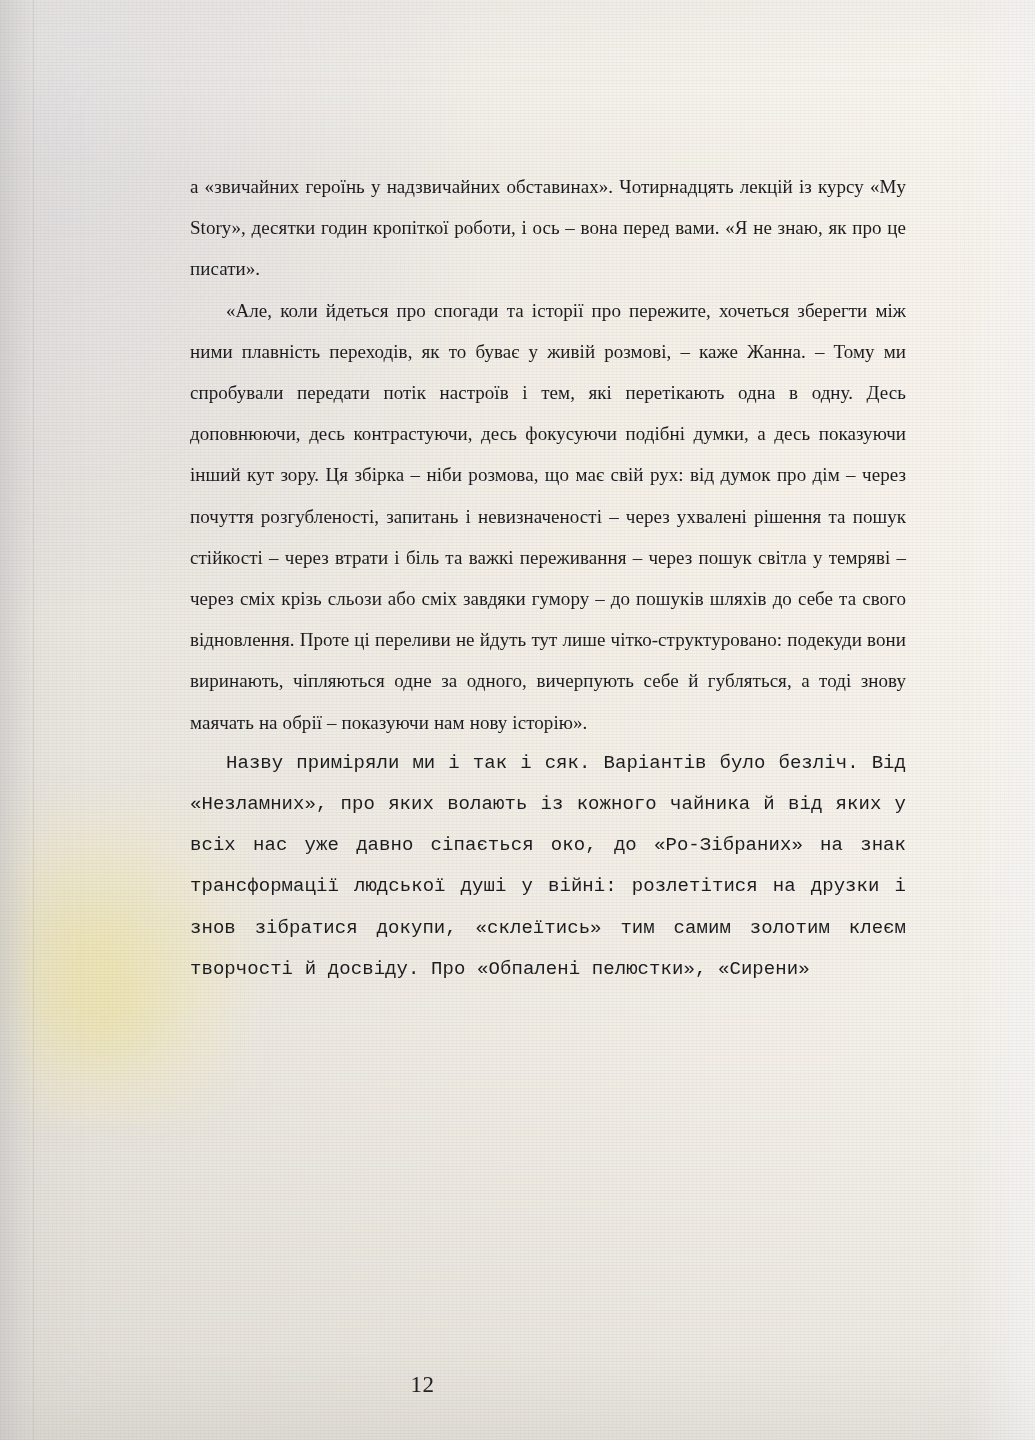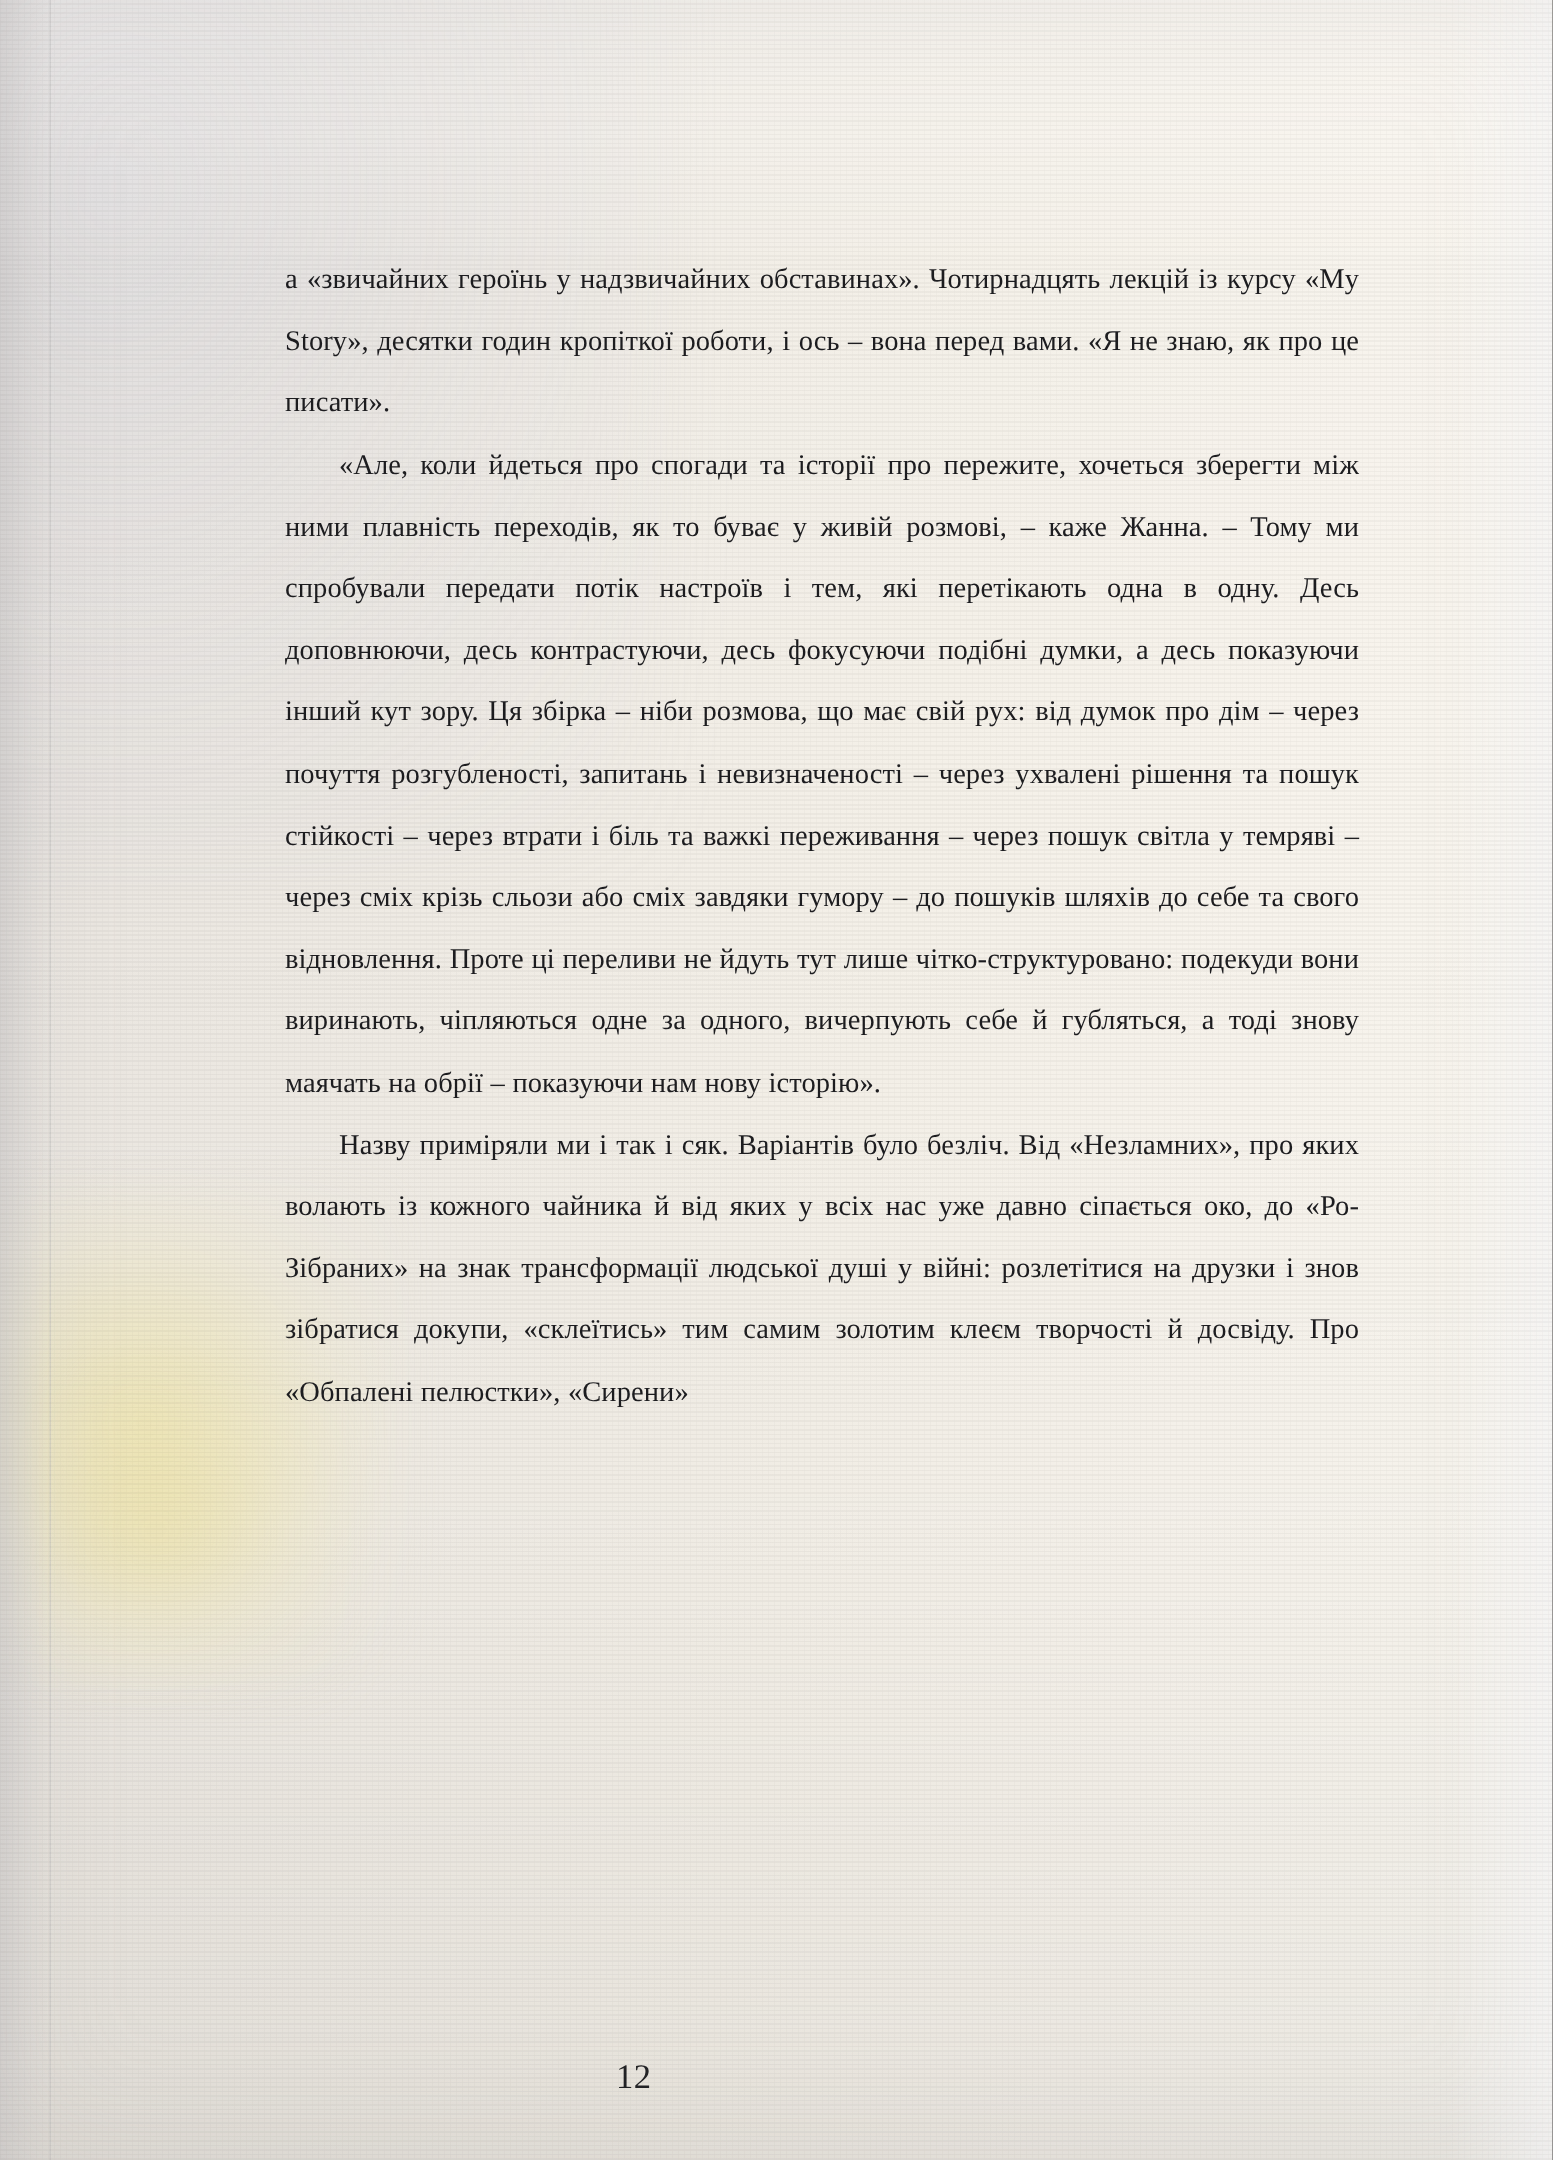--- a/index.html
+++ b/index.html
@@ -155,21 +155,21 @@
     word-spacing: 0.2px;
   }
 
   .text-block p {
     margin: 0;
     text-indent: 0;
   }
   .text-block p.indent {
     text-indent: 36px;
   }
-  .text-block p:last-of-type { text-align: justify; }
+  .text-block p:last-of-type { text-align: justify; font-family: Liberation Mono, monospace; }
 
   
   .text-block p { text-align-last: left; }
 
   .page-number {
     position: absolute;
     left: 0;
     right: 0;
     top: 1371px;
     text-align: center;

